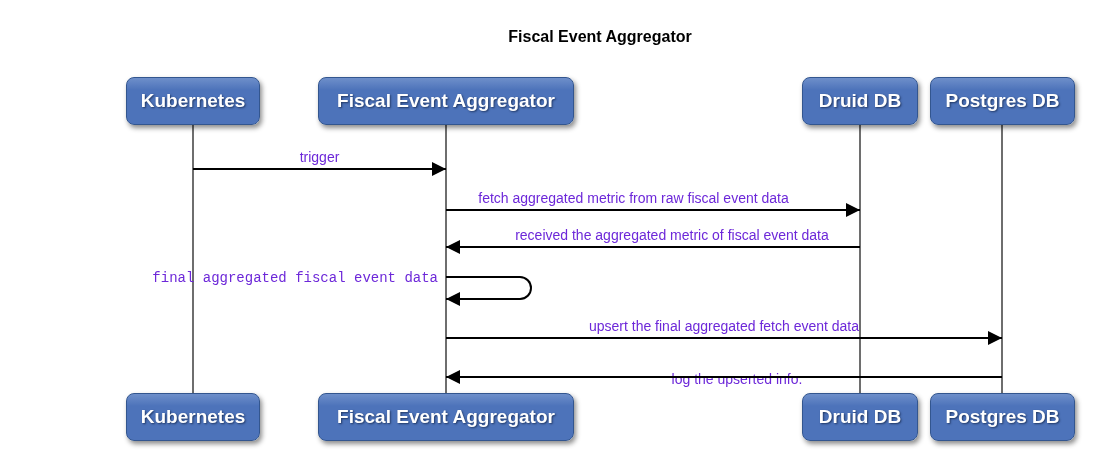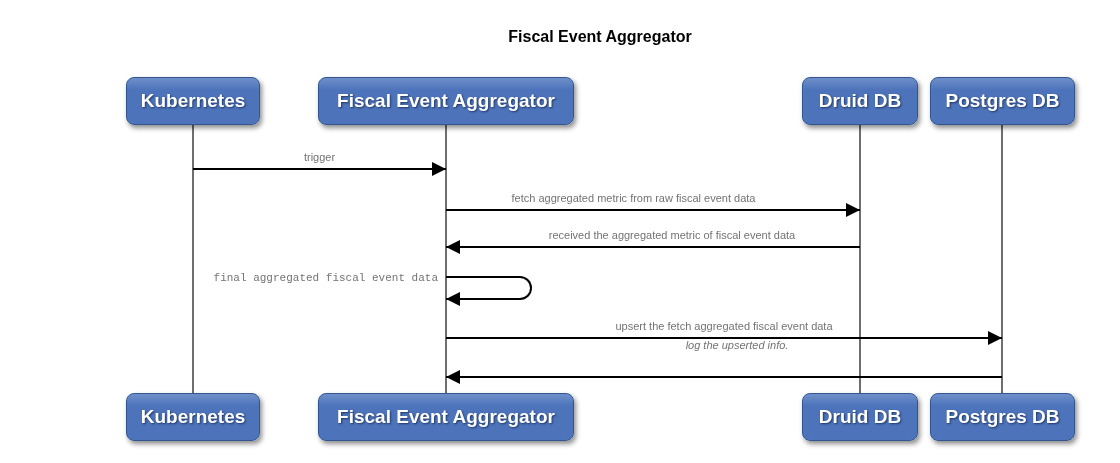--- a/index.html
+++ b/index.html
@@ -27,21 +27,21 @@
     box-sizing:border-box;
     white-space:nowrap;
     font-weight:bold;
   }
   .lifeline {
     position:absolute; width:2px; top:125px; height:268px;
     background:#6e6e6e;
   }
   .msg-line { position:absolute; height:2px; background:#000; }
   .msg-label {
-    position:absolute; font-size:11px; color:#737373;
+    position:absolute; font-size:14px; color:#6d28d9;
     text-align:center; white-space:nowrap; line-height:15px;
   }
   .msg-label.right { text-align:right;font-family:Liberation Mono, monospace; }
   .arr-r {
     position:absolute; width:0; height:0;
     border-top:7px solid transparent; border-bottom:7px solid transparent;
     border-left:14px solid #000;
   }
   .arr-l {
     position:absolute; width:0; height:0;
@@ -90,27 +90,27 @@
     <div class="arr-l" style="left:446px; top:240px;"></div>
   </div>
 
   <div>
     <div class="msg-label right" style="left:148px; top:271px; width:290px;">final aggregated fiscal event data</div>
     <div class="self-loop" style="left:446px; top:276px; width:86px; height:24px;"></div>
     <div class="arr-l" style="left:446px; top:292px;"></div>
   </div>
 
   <div>
-    <div class="msg-label" style="left:446px; top:319px; width:556px;">upsert the fetch aggregated fiscal event data</div>
+    <div class="msg-label" style="left:446px; top:319px; width:556px;">upsert the final aggregated fetch event data</div>
     <div class="msg-line" style="left:446px; top:337px; width:556px;"></div>
     <div class="arr-r" style="left:988px; top:331px;"></div>
   </div>
 
   <div>
-    <div class="msg-label" style="left:446px; top:338px; width:582px;font-style:italic;">log the upserted info.</div>
+    <div class="msg-label" style="left:446px; top:372px; width:582px;">log the upserted info.</div>
     <div class="msg-line" style="left:446px; top:376px; width:556px;"></div>
     <div class="arr-l" style="left:446px; top:370px;"></div>
   </div>
 
   <div class="pbox" style="left:126px; top:393px; width:134px;">Kubernetes</div>
   <div class="pbox" style="left:318px; top:393px; width:256px;">Fiscal Event Aggregator</div>
   <div class="pbox" style="left:802px; top:393px; width:116px;">Druid DB</div>
   <div class="pbox" style="left:930px; top:393px; width:145px;">Postgres DB</div>
 
 </div>

